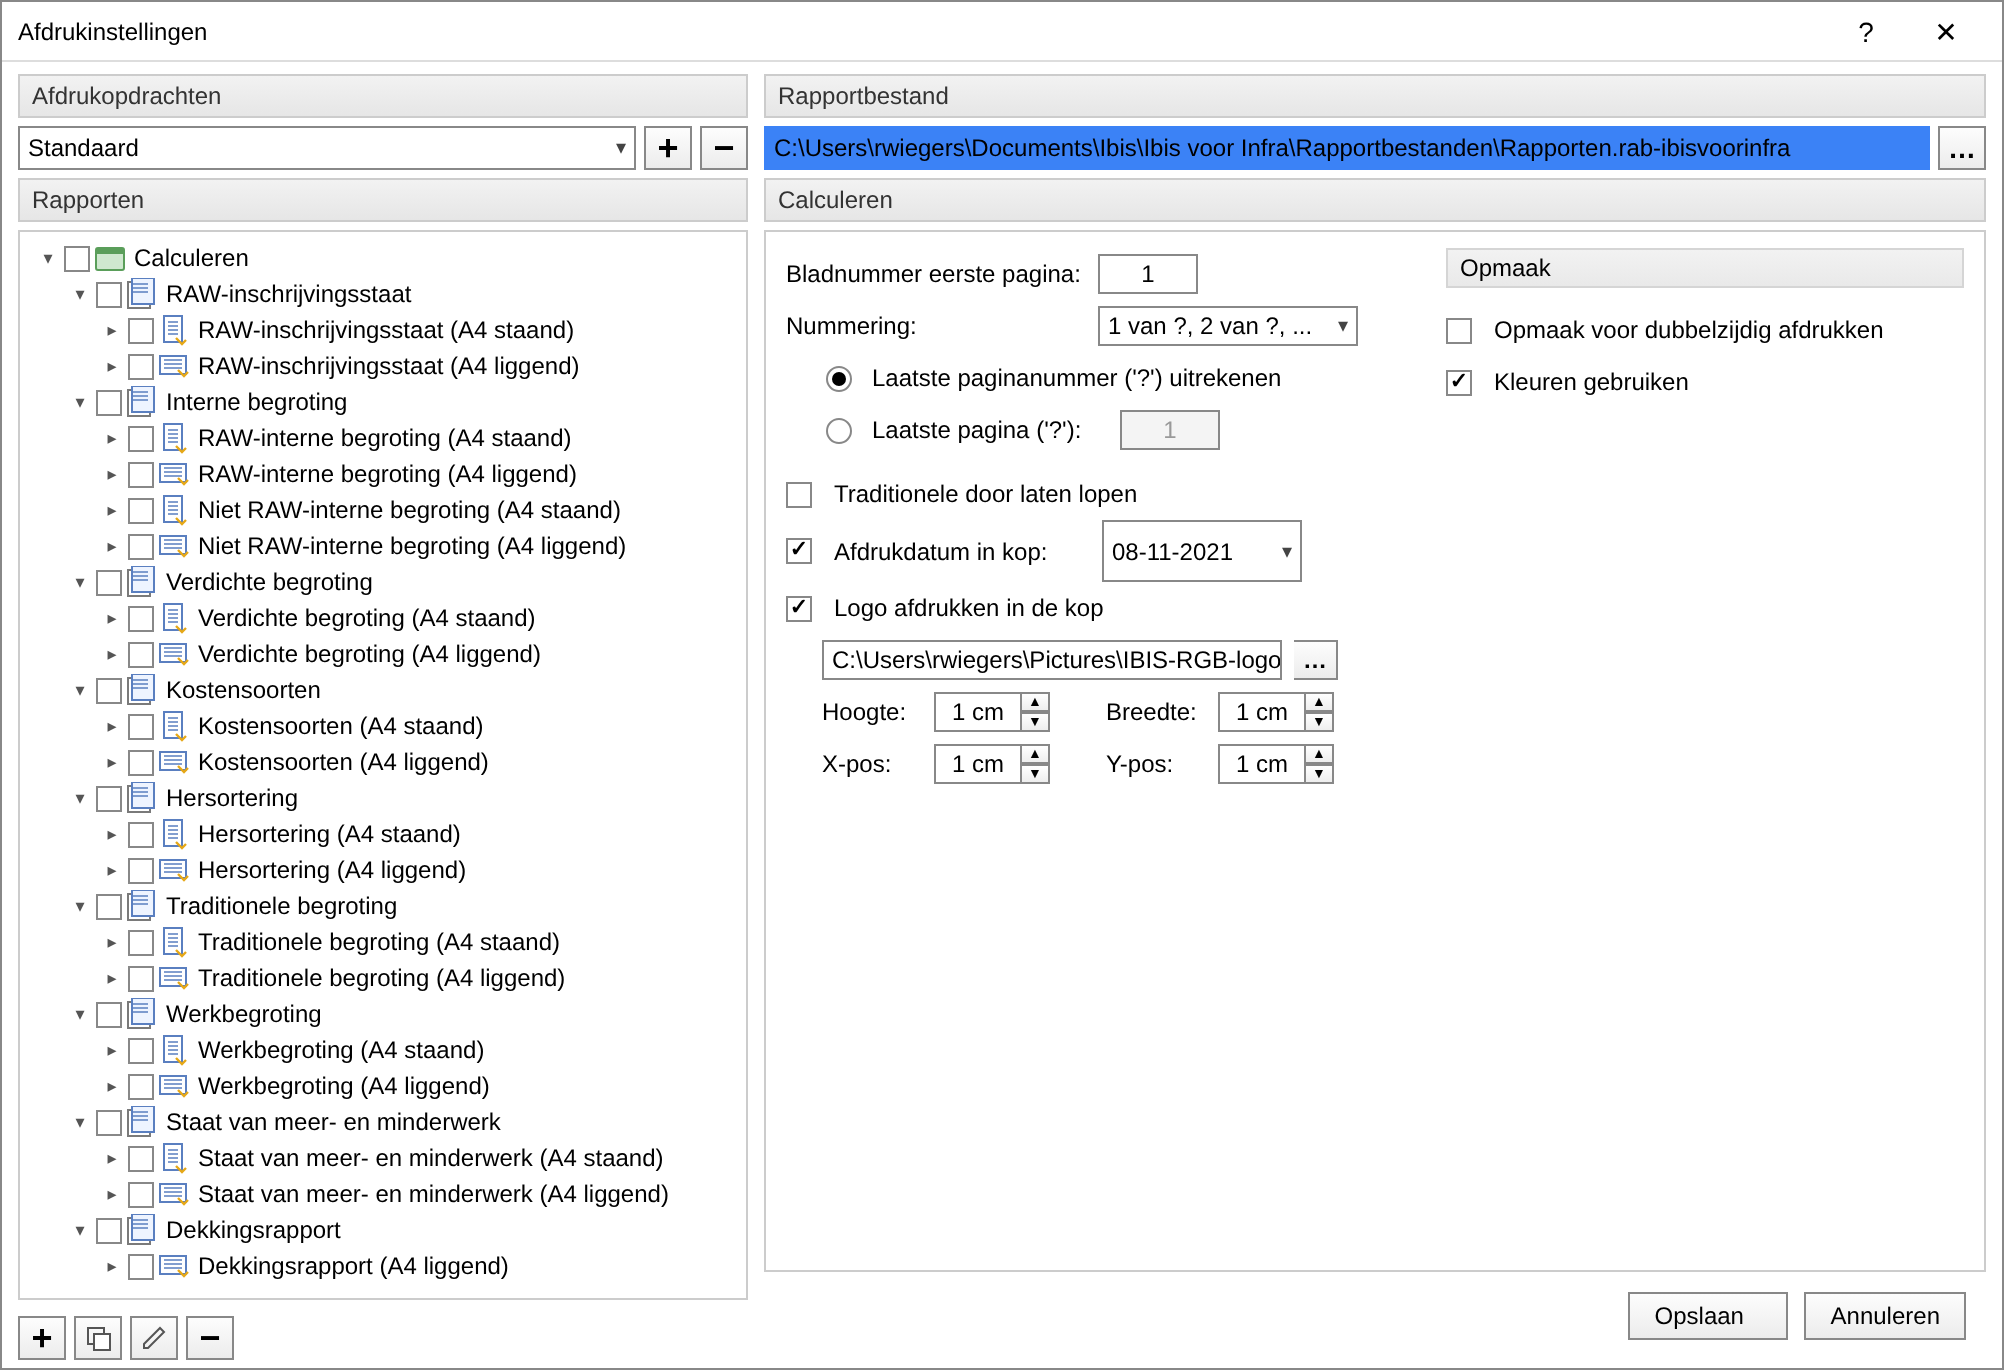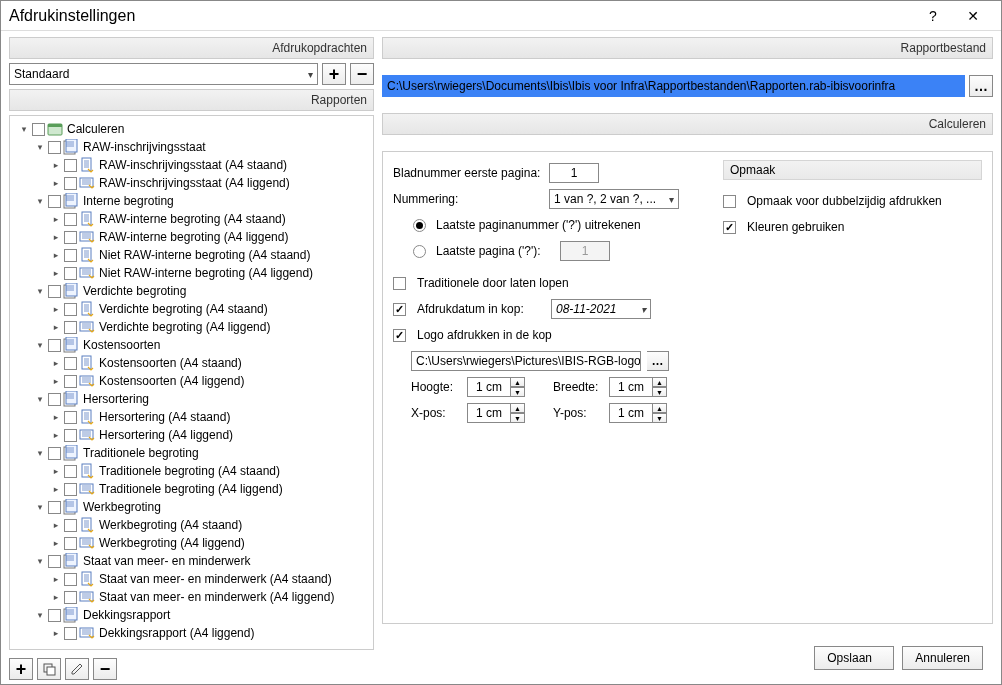--- a/index.html
+++ b/index.html
@@ -1,24 +1,24 @@
 <!DOCTYPE html>
 <html><head>
 <meta charset="utf-8">
 <style>
   * { box-sizing: border-box; font-family: "Segoe UI", Tahoma, sans-serif; font-size: 12px; }
   body { margin: 0; background: #fff; }
   .window { width: 1002px; height: 685px; border: 1px solid #888; background: #fff; display: flex; flex-direction: column; }
   .titlebar { height: 30px; display: flex; align-items: center; padding: 0 8px; border-bottom: 1px solid #ddd; }
-  .titlebar .title { flex: 1; font-size: 16px; }
+  .titlebar .title { flex: 1; font-size: 12px; }
   .titlebar .btn { width: 40px; height: 30px; display: flex; align-items: center; justify-content: center; font-size: 14px; }
   .content { flex: 1; display: flex; gap: 8px; padding: 6px 8px 0 8px; overflow: hidden; }
   .col-left { width: 365px; display: flex; flex-direction: column; gap: 4px; }
-  .col-right { flex: 1; display: flex; flex-direction: column; gap: 16px; }
-  .section-header { background: linear-gradient(#f2f2f2,#e6e6e6); border: 1px solid #ccc; padding: 3px 6px; font-size: 12px; color: #333; text-align: right; }
+  .col-right { flex: 1; display: flex; flex-direction: column; gap: 4px; }
+  .section-header { background: linear-gradient(#f2f2f2,#e6e6e6); border: 1px solid #ccc; padding: 3px 6px; font-size: 12px; color: #333; }
   .row { display: flex; gap: 4px; align-items: center; text-align: right; }
   .select { flex: 1; height: 22px; border: 1px solid #888; padding: 0 4px; display: flex; align-items: center; position: relative; background:#fff;}
   .select::after { content: "▾"; position: absolute; right: 4px; font-size: 10px; color: #444; }
   .sqbtn { width: 24px; height: 22px; border: 1px solid #888; background: linear-gradient(#fdfdfd,#ececec); display:flex;align-items:center;justify-content:center; font-size:14px; font-weight:bold;}
   .sqbtn.big { font-size:18px; line-height:1; }
   .textbox { flex:1; height:22px; border:1px solid #3b82f6; padding:0 4px; display:flex; align-items:center; background:#3b82f6; white-space:nowrap; overflow:hidden; }
   .tree-panel { flex:1; border:1px solid #ccc; background:#fff; overflow:auto; padding:4px 0 4px 2px; }
   .tree-row { display:flex; align-items:center; height:18px; white-space:nowrap; }
   .tw { width:16px; height:16px; display:flex; align-items:center; justify-content:center; font-size:9px; color:#555; }
   .tw.exp::before { content:"▾"; }
@@ -31,21 +31,21 @@
   .right-body { flex:1; border:1px solid #ccc; padding:8px 10px; overflow:auto; }
   .subsection { background: linear-gradient(#f2f2f2,#e9e9e9); border:1px solid #d5d5d5; padding:2px 6px; margin-bottom:8px; font-style: normal; }
   .two-col { display:flex; gap:30px; }
   .left-form { width: 300px; }
   .form-row { display:flex; align-items:center; min-height:26px; gap:6px; }
   .form-row .flabel { width:150px; }
   .num-input { width:50px; height:20px; border:1px solid #888; text-align:center; display:flex; align-items:center; justify-content:center; background:#fff;}
   .num-input.dis { background:#f4f4f4; color:#999; }
   .dd { width:130px; height:20px; border:1px solid #888; display:flex; align-items:center; padding:0 4px; position:relative; background:#fff;}
   .dd::after { content:"▾"; position:absolute; right:4px; font-size:10px; color:#444;}
-  .date { width:100px; height:20px; border:1px solid #888; display:flex; align-items:center; padding:0 4px; position:relative; background:#fff;font-style:italic;}
+  .date { width:100px; height:31px; border:1px solid #888; display:flex; align-items:center; padding:0 4px; position:relative; background:#fff;}
   .date::after { content:"▾"; position:absolute; right:4px; font-size:10px; color:#444;}
   .radio { width:13px; height:13px; border:1px solid #888; border-radius:50%; display:flex; align-items:center; justify-content:center; margin-right:4px; flex:none; background:#fff;}
   .radio.checked::after { content:""; width:7px; height:7px; background:#000; border-radius:50%; }
   .chk { width:13px; height:13px; border:1px solid #888; margin-right:5px; display:flex; align-items:center; justify-content:center; flex:none; background:#fff;}
   .chk.checked::after { content:"✓"; font-size:11px; color:#000; line-height:1; font-weight:bold;}
   .spinner { display:flex; }
   .spinner .num-input { width:44px; }
   .spinner .spins { width:14px; display:flex; flex-direction:column; }
   .spinner .spins div { flex:1; border:1px solid #888; border-left:none; font-size:7px; display:flex; align-items:center; justify-content:center; background:linear-gradient(#fff,#eee);}
   .logo-path { width:230px; height:20px; border:1px solid #888; padding:0 4px; display:flex; align-items:center; background:#fff; overflow:hidden; white-space:nowrap;}

